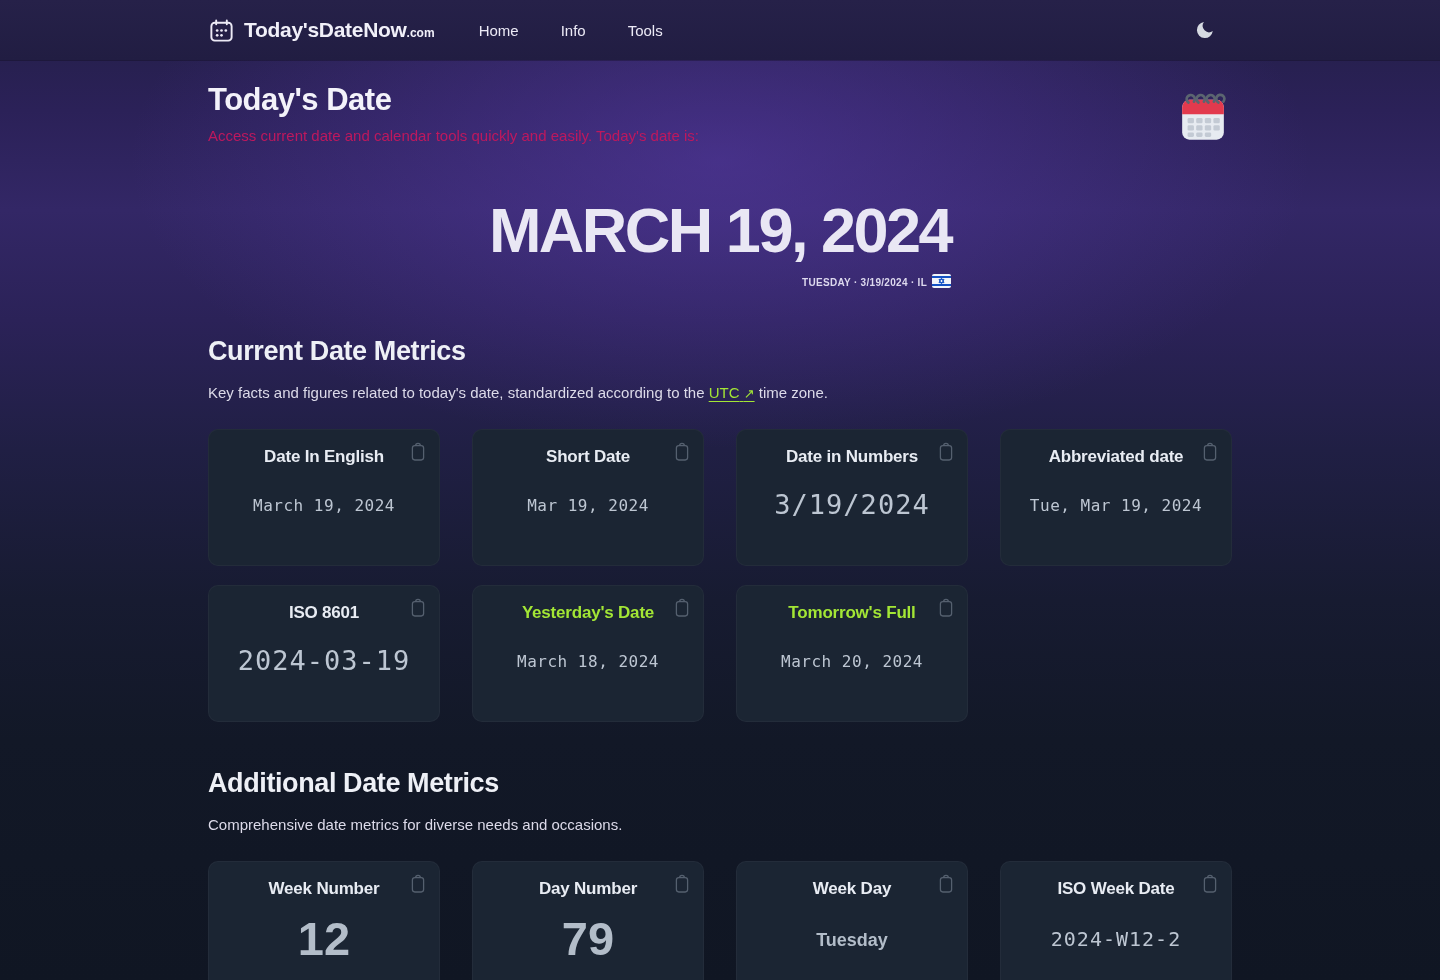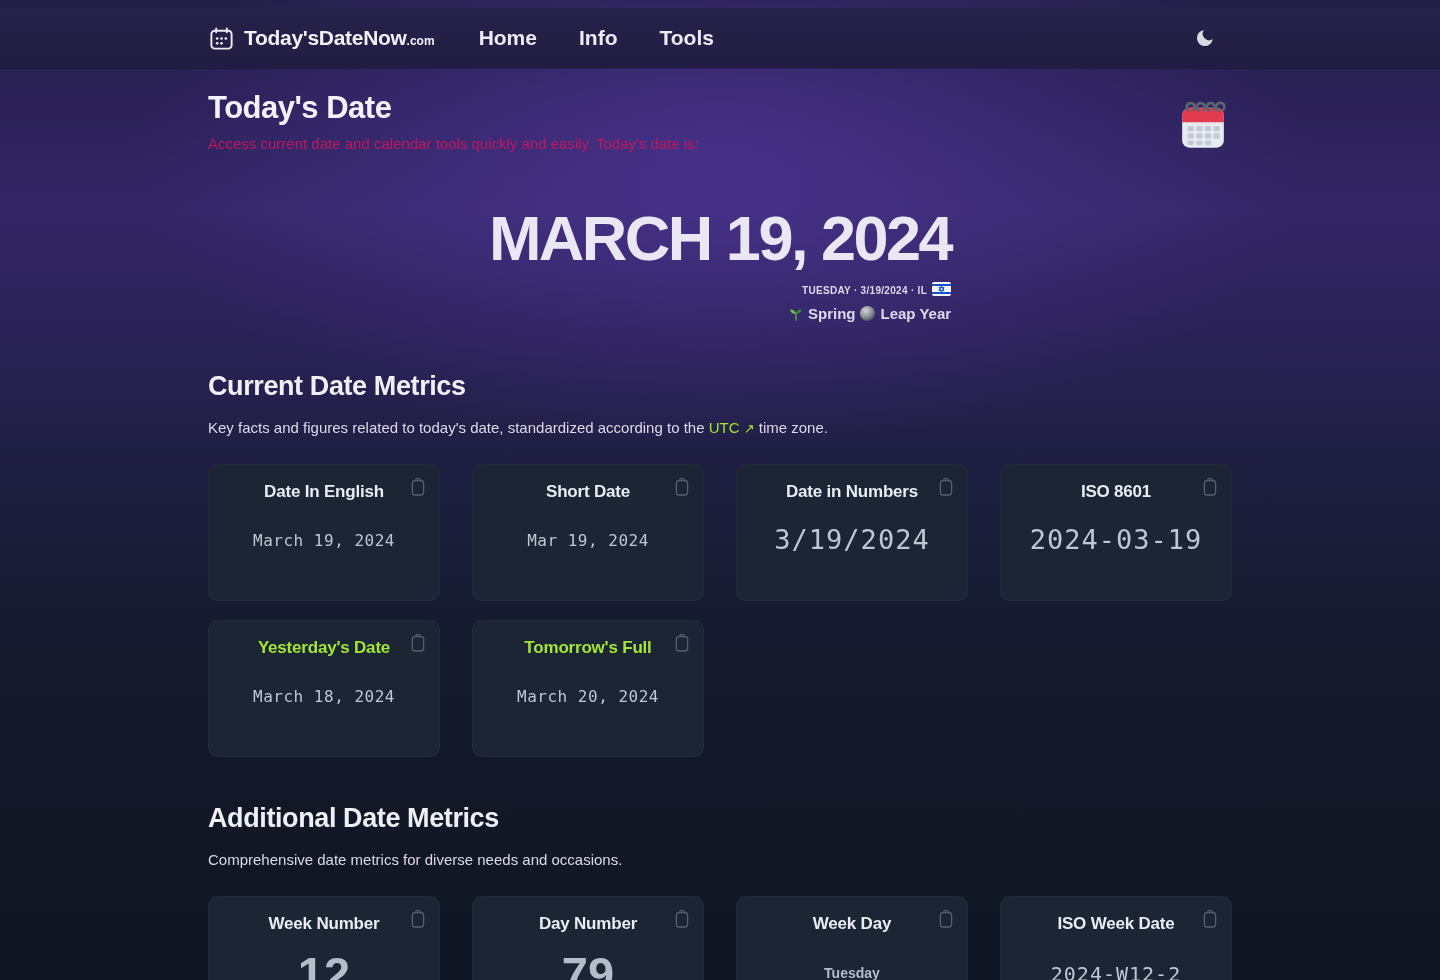--- a/index.html
+++ b/index.html
@@ -5,35 +5,35 @@
   * { box-sizing: border-box; margin: 0; padding: 0; }
   html, body { width: 1440px; height: 980px; overflow: hidden; }
   body {
     font-family: "Liberation Sans", sans-serif;
     color: #e9e7f4;
     background:
       radial-gradient(820px 400px at 50% 160px, rgba(94,62,178,0.50), rgba(94,62,178,0) 72%),
       linear-gradient(180deg, #231f47 0px, #2b2158 110px, #332766 210px, #2b2258 320px,
                       #201f44 450px, #171b31 600px, #121827 740px, #101623 980px);
   }
-  .container { width: 1024px; margin: 8px auto; }
+  .container { width: 1024px; margin: 0 auto; }
 
   
   .navbar {
     height: 60px;
     background: linear-gradient(180deg, #262149, #211d42);
     box-shadow: 0 1px 0 rgba(0,0,0,0.25);
   }
   .nav-inner { display: flex; align-items: center; height: 60px; }
   .brand { display: flex; align-items: center; gap: 9px; cursor: pointer; }
   .brand-icon { width: 27px; height: 27px; display: block; }
   .brand-text { font-size: 21px; font-weight: 700; color: #f1f0f9; letter-spacing: -0.3px; }
   .brand-suffix { font-size: 12px; font-weight: 700; color: #f1f0f9; }
   .nav-links { display: flex; gap: 42px; margin-left: 44px; }
-  .nav-link { font-size: 21px; font-weight: 700; color: #eceaf6; text-decoration: none; cursor: pointer; }
+  .nav-link { font-size: 15px; font-weight: 400; color: #eceaf6; text-decoration: none; cursor: pointer; }
   .theme-toggle { margin-left: auto; margin-right: 12px; background: none; border: none; cursor: pointer; padding: 4px; }
   .theme-toggle svg { width: 22px; height: 22px; display: block; }
 
   
   .hero-head { display: flex; justify-content: space-between; align-items: flex-start; margin-top: 22px; }
   .page-title { font-size: 31px; font-weight: 700; color: #f3f2fa; letter-spacing: -0.5px; }
   .page-subtitle { font-size: 15px; color: #be185d; margin-top: 9px; }
   .hero-art { width: 58px; height: 58px; margin-top: 6px; }
 
   .hero-date { margin-top: 48px; display: flex; flex-direction: column; align-items: center; }
@@ -45,21 +45,21 @@
   .date-meta { margin-top: 8px; font-size: 10px; font-weight: 600; color: #ddd9ee; letter-spacing: 0.3px; }
   .date-meta .inline-icon { display: inline-block; vertical-align: -2px; margin-left: 5px; }
   .date-season { margin-top: 7px; font-size: 15px; font-weight: 600; color: #ddd9ee; }
   .date-season .inline-icon { display: inline-block; vertical-align: -3px; margin: 0 4px; }
 
   
   .section { margin-top: 46px; }
   .section-title { font-size: 27px; font-weight: 700; color: #eef0f6; letter-spacing: -0.4px; }
   .section-desc { margin-top: 17px; font-size: 15px; color: #dcdae9; }
   .utc-link {
-    color: #a3e635; text-underline-offset: 3px;
+    color: #a3e635; text-decoration: underline; text-underline-offset: 3px;
     font-weight: 400; cursor: pointer;
   }
   .utc-link .ext { font-size: 13px; }
 
   .card-grid { display: grid; grid-template-columns: repeat(4, 1fr); gap: 19px 32px; margin-top: 28px; }
   .card {
     position: relative; height: 137px; border-radius: 10px;
     background: #1b2533; border: 1px solid rgba(255,255,255,0.035);
     padding: 17px 14px; text-align: center;
   }
@@ -68,21 +68,21 @@
   .copy-btn {
     position: absolute; top: 10px; right: 11px; background: none; border: none;
     cursor: pointer; color: #55606f; padding: 2px;
   }
   .copy-btn svg { width: 16px; height: 20px; display: block; }
   .card-value { font-family: "DejaVu Sans Mono", monospace; color: #bdc6d2; }
   .v-mono    { font-size: 16px; margin-top: 27px; line-height: 1.55; letter-spacing: 0.5px; }
   .v-mono-lg { font-size: 27px; margin-top: 22px; letter-spacing: 1px; }
   .v-mono-md { font-size: 20px; margin-top: 28px; letter-spacing: 1px; }
   .v-big  { font-family: "Liberation Sans", sans-serif; font-size: 47px; font-weight: 700; color: #b3bdc9; margin-top: 12px; }
-  .v-text { font-family: "Liberation Sans", sans-serif; font-size: 14px; font-weight: 700; color: #b3bdc9; margin-top: 31px; }
+  .v-text { font-family: "Liberation Sans", sans-serif; font-size: 18px; font-weight: 700; color: #b3bdc9; margin-top: 31px; }
 </style>
 </head>
 <body>
 
 <header class="navbar">
   <div class="container nav-inner">
     <div class="brand">
       <svg class="brand-icon" viewBox="0 0 28 28" fill="none" stroke="#eceaf6" stroke-width="2" stroke-linecap="round">
         <rect x="3.5" y="6" width="21" height="18.5" rx="3.5"></rect>
         <path d="M8.5 3.5 v4 M19.5 3.5 v4"></path>
@@ -146,34 +146,20 @@
       <div class="big-date">MARCH 19, 2024</div>
       <div class="date-meta"><span>TUESDAY · 3/19/2024 · IL</span><span class="inline-icon"><svg width="19" height="14" viewBox="0 0 19 14">
         <rect width="19" height="14" rx="2" fill="#f2f5f9"></rect>
         <rect x="0" y="2" width="19" height="2" fill="#1452c4"></rect>
         <rect x="0" y="10" width="19" height="2" fill="#1452c4"></rect>
         <g stroke="#1452c4" stroke-width="1" fill="none">
           <path d="M9.5 4.2 L12 8.6 L7 8.6 Z"></path>
           <path d="M9.5 9.8 L7 5.4 L12 5.4 Z"></path>
         </g>
       </svg></span></div>
-      <div class="date-season"><span class="inline-icon"><svg width="16" height="16" viewBox="0 0 16 16">
-          <path d="M8 14 C8 9 8 8 8 7" stroke="#4f9e3c" stroke-width="1.6" fill="none" stroke-linecap="round"></path>
-          <path d="M8 8 C4 8.4 2.6 6 2 3.6 C5.4 3.4 7.6 5 8 8z" fill="#67c144"></path>
-          <path d="M8 7.4 C11.4 7.8 13.2 5.8 13.8 3.4 C10.6 3.2 8.4 4.8 8 7.4z" fill="#3f8d2f"></path>
-        </svg></span><span>Spring</span><span class="inline-icon"><svg width="17" height="17" viewBox="0 0 17 17">
-          <defs>
-                <radialGradient id="moong" cx="38%" cy="32%" r="75%">
-            <stop offset="0%" stop-color="#cfd3d8"></stop>
-                  <stop offset="55%" stop-color="#8d9298"></stop>
-                  <stop offset="100%" stop-color="#42464c"></stop>
-          </radialGradient>
-              </defs>
-          <circle cx="8.5" cy="8.5" r="7.6" fill="url(#moong)"></circle>
-        </svg></span><span>Leap Year</span></div>
     </div>
   </div>
 
   <section class="section">
     <h2 class="section-title">Current Date Metrics</h2>
     <p class="section-desc"><span>Key facts and figures related to today's date, standardized according to the </span><a class="utc-link"><span>UTC</span> <span class="ext">↗</span></a><span> time zone.</span></p>
 
     <div class="card-grid">
       <div class="card">
         <div class="card-title">Date In English</div>
@@ -199,20 +185,30 @@
         <div class="card-title">Date in Numbers</div>
         <button class="copy-btn">
             <svg viewBox="0 0 20 24" fill="none" stroke="currentColor" stroke-width="1.6">
               <rect x="3" y="4" width="14" height="18" rx="3"></rect>
               <path d="M7 4.3a3 3 0 0 1 6 0"></path>
             </svg>
           </button>
         <div class="card-value v-mono-lg">3/19/2024</div>
       </div>
       <div class="card">
+        <div class="card-title">Abbreviated date</div>
+        <button class="copy-btn">
+            <svg viewBox="0 0 20 24" fill="none" stroke="currentColor" stroke-width="1.6">
+              <rect x="3" y="4" width="14" height="18" rx="3"></rect>
+              <path d="M7 4.3a3 3 0 0 1 6 0"></path>
+            </svg>
+          </button>
+        <div class="card-value v-mono">Tue, Mar 19, 2024</div>
+      </div>
+      <div class="card">
         <div class="card-title">ISO 8601</div>
         <button class="copy-btn">
             <svg viewBox="0 0 20 24" fill="none" stroke="currentColor" stroke-width="1.6">
               <rect x="3" y="4" width="14" height="18" rx="3"></rect>
               <path d="M7 4.3a3 3 0 0 1 6 0"></path>
             </svg>
           </button>
         <div class="card-value v-mono-lg">2024-03-19</div>
       </div>
       <div class="card">

